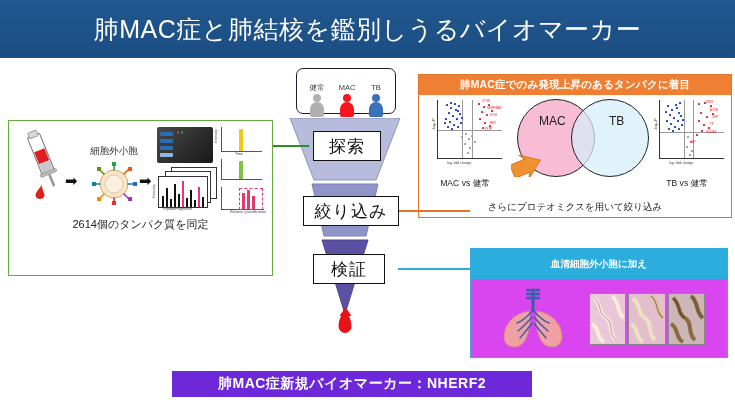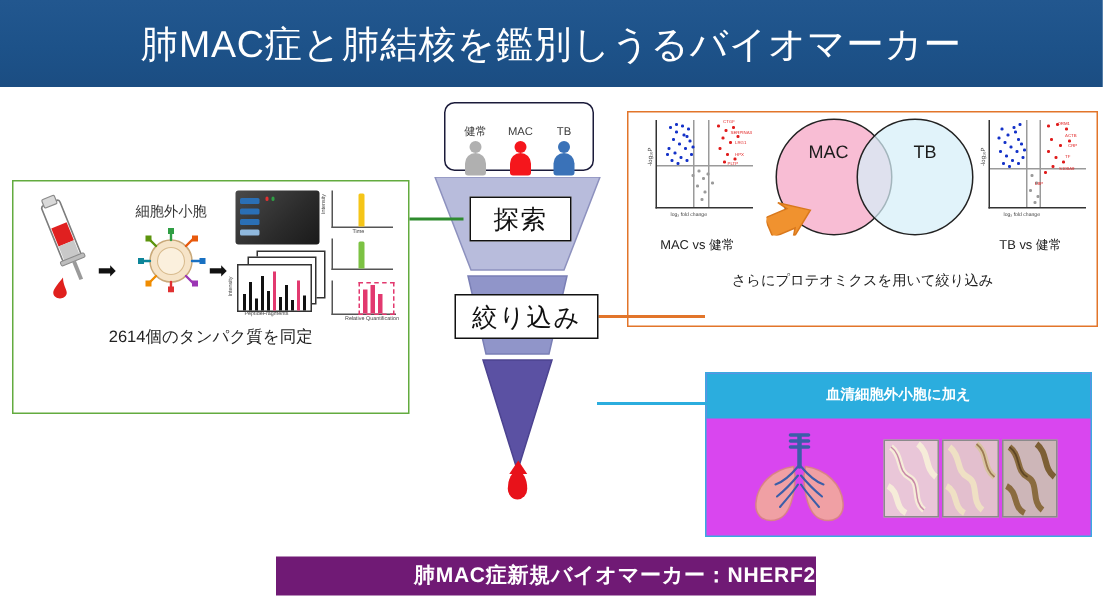--- a/index.html
+++ b/index.html
@@ -41,21 +41,21 @@
     color:#ffffff;font-size:11.5px;font-weight:bold;letter-spacing:0.3px;
   }
   .left-body{position:relative;height:116px;}
   .left-caption{
     position:absolute;left:0;bottom:5px;width:100%;text-align:center;
     font-size:11px;color:#222;
   }
 
   
   .syringe{position:absolute;left:16px;top:8px;width:40px;height:72px;}
-  .ev-wrap{position:absolute;left:68px;top:14px;width:74px;text-align:center;}
+  .ev-wrap{position:absolute;left:68px;top:24px;width:74px;text-align:center;}
   .ev-label{font-size:9.5px;color:#333;}
   .arrow-r{position:absolute;font-size:15px;color:#111;line-height:1;}
 
   
   .ms-block{position:absolute;left:148px;top:4px;width:110px;height:92px;}
   .ms-machine{
     position:absolute;left:0;top:2px;width:56px;height:36px;
     background:linear-gradient(135deg,#4a4a4a 0%,#2b2b2b 60%,#1a1a1a 100%);
     border-radius:2px;
   }
@@ -138,22 +138,22 @@
     align-items:center;justify-content:center;line-height:1.15;
   }
   .blue-head span{color:#fff;font-size:9.6px;font-weight:bold;}
   .blue-body{position:relative;height:78px;}
   .lungs{position:absolute;left:22px;top:6px;width:86px;height:66px;}
   .tiles{position:absolute;left:118px;top:14px;width:116px;height:50px;display:flex;gap:2px;}
   .tile{width:37px;height:50px;border:0.8px solid #8b8b8b;position:relative;overflow:hidden;}
 
   
   .banner{
-    position:absolute;left:184px;top:371px;width:360px;height:26px;
-    background:#701a75;display:flex;align-items:center;justify-content:flex-end;
+    position:absolute;left:172px;top:371px;width:360px;height:26px;
+    background:#6d28d9;display:flex;align-items:center;justify-content:center;
   }
   .banner span{color:#fff;font-size:14px;font-weight:bold;letter-spacing:0.5px;}
 </style>
 </head>
 <body>
 
 <div class="stage">
 
   <div class="header">
     <div class="header-inner">
@@ -297,22 +297,28 @@
   <div class="conn" style="left:273px;top:145px;width:36px;height:2px;background:#2e8b2e;"></div>
   <div class="conn" style="left:398px;top:210px;width:72px;height:2px;background:#e2752a;"></div>
   <div class="conn" style="left:398px;top:268px;width:74px;height:2px;background:#2badde;"></div>
 
   <div class="stage-box" style="left:313px;top:131px;width:66px;height:28px;font-family:Liberation Mono, monospace;">
     <span>探索</span>
   </div>
   <div class="stage-box" style="left:303px;top:196px;width:94px;height:28px;">
     <span>絞り込み</span>
   </div>
+  <div class="stage-box" style="left:313px;top:254px;width:70px;height:28px;">
+    <span>検証</span>
+  </div>
 
   <div class="orange-panel">
+    <div class="orange-head">
+      <span>肺MAC症でのみ発現上昇のあるタンパクに着目</span>
+    </div>
     <div class="orange-body">
 
       <div class="volcano" style="left:6px;top:3px;">
         <div class="vc-frame">
           <div class="vline" style="left:24px;top:0;width:0.8px;height:58px;"></div>
           <div class="vline" style="left:34px;top:0;width:0.8px;height:58px;"></div>
           <div class="vline" style="left:0;top:30px;width:64px;height:0.8px;"></div>
           <div class="dot" style="left:8px;top:4px;background:#1432c8;"></div>
           <div class="dot" style="left:12px;top:7px;background:#1432c8;"></div>
           <div class="dot" style="left:16px;top:3px;background:#1432c8;"></div>

